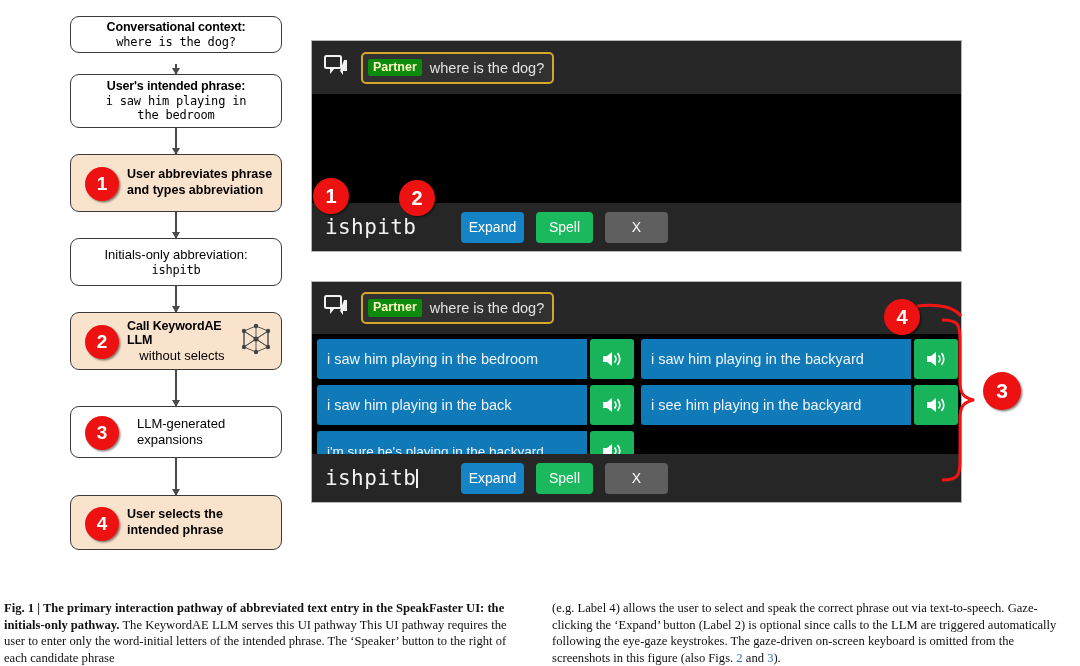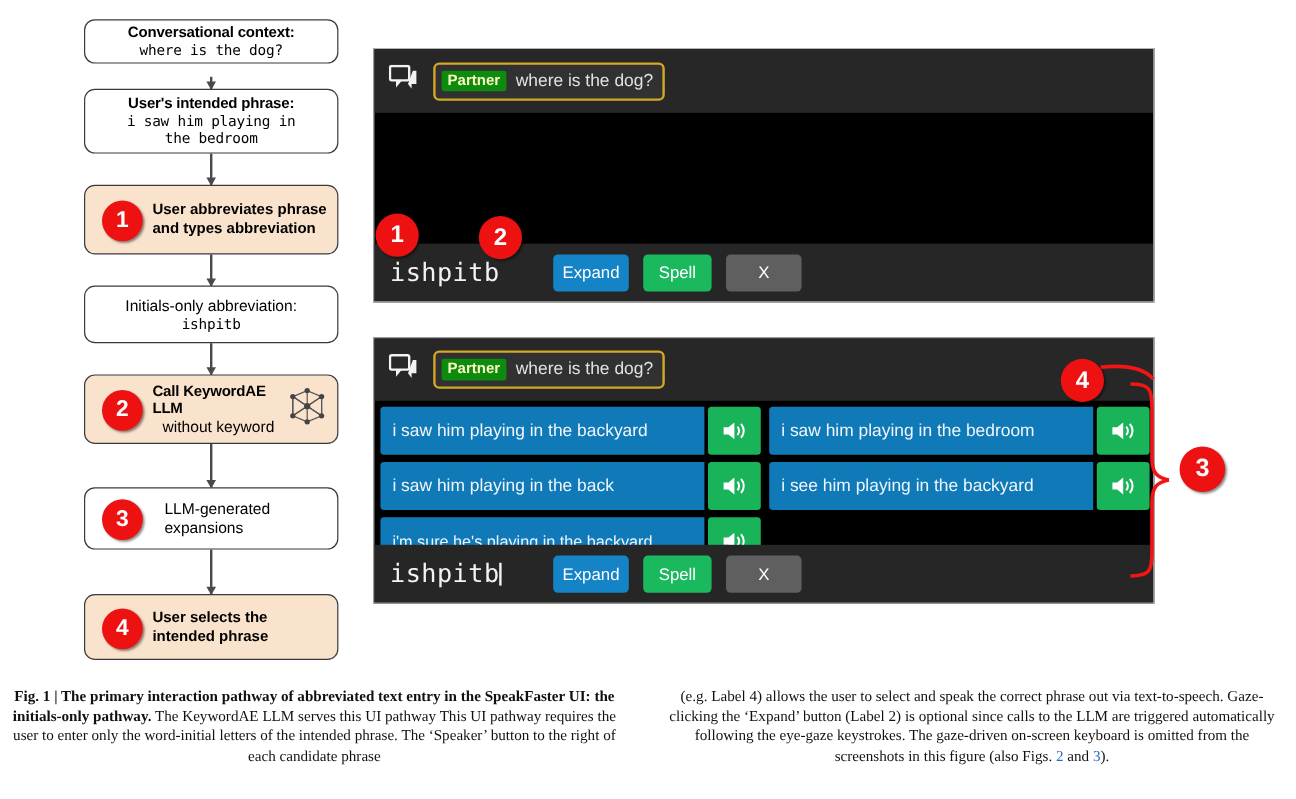--- a/index.html
+++ b/index.html
@@ -230,21 +230,21 @@
 
   
   #caption {
     position: absolute;
     left: 4px; top: 572px;
     width: 1072px;
     display: flex;
     column-gap: 32px;
     font-family: "Liberation Serif", serif;
   }
-  .cap-col { width: 516px; font-size: 12.6px; line-height: 1.33; text-align: center; color: #111; }
+  .cap-col { width: 516px; font-size: 12.6px; line-height: 1.33; text-align: left; color: #111; margin-top: 28px; }
   .cap-col b { font-weight: bold; }
   .figref { color: #2a6ebb; }
 </style>
 </head>
 <body>
 
 <div id="flowchart">
 
   <div class="fc-box" style="top:8px; height:37px;">
     <div class="txt-wrap">
@@ -277,21 +277,21 @@
       <div class="fc-plain">Initials-only abbreviation:</div>
       <div class="fc-mono">ishpitb</div>
     </div>
   </div>
   <div class="arrow" style="top:278px; height:26px;"></div>
 
   <div class="fc-box tan" style="top:304px; height:58px; justify-content:flex-start; padding-left:56px;">
     <div class="badge fc-badge" style="top:12px;">2</div>
     <div class="txt-wrap" style="align-items:flex-start; width:110px;">
       <div class="fc-title" style="text-align:left;">Call KeywordAE LLM</div>
-      <div class="fc-plain" style="text-align:center; width:100%;">without keyword</div>
+      <div class="fc-plain" style="text-align:center; width:100%;">without selects</div>
     </div>
     <span class="nn-icon">
       <svg width="34" height="34" viewBox="0 0 34 34">
         <g stroke="#555" stroke-width="1" fill="none">
           <path d="M5,9 L17,4 L29,9 L29,25 L17,30 L5,25 Z"></path>
           <path d="M5,9 L17,17 L29,9 M5,25 L17,17 L29,25 M17,4 L17,30 M5,9 L5,25 M29,9 L29,25"></path>
           <path d="M5,9 L29,25 M29,9 L5,25"></path>
         </g>
         <g fill="#444">
           <circle cx="5" cy="9" r="2.2"></circle>
@@ -363,31 +363,31 @@
       </svg>
     </span>
     <div class="ctx-bubble">
       <span class="partner-tag">Partner</span>
       <span class="ctx-text">where is the dog?</span>
     </div>
   </div>
 
   <div class="opt-grid">
     <div class="opt">
-      <div class="opt-text">i saw him playing in the backyard</div>
+      <div class="opt-text">i saw him playing in the bedroom</div>
       <div class="opt-speak">
         <svg width="22" height="18" viewBox="0 0 22 18">
             <path d="M2,6 L6,6 L11,2 L11,16 L6,12 L2,12 Z" fill="#fff"></path>
             <path d="M13.5,5.5 a5,5 0 0 1 0,7" fill="none" stroke="#fff" stroke-width="1.7"></path>
             <path d="M16.5,3.2 a8.5,8.5 0 0 1 0,11.6" fill="none" stroke="#fff" stroke-width="1.7"></path>
           </svg>
       </div>
     </div>
     <div class="opt">
-      <div class="opt-text">i saw him playing in the bedroom</div>
+      <div class="opt-text">i saw him playing in the backyard</div>
       <div class="opt-speak">
         <svg width="22" height="18" viewBox="0 0 22 18">
             <path d="M2,6 L6,6 L11,2 L11,16 L6,12 L2,12 Z" fill="#fff"></path>
             <path d="M13.5,5.5 a5,5 0 0 1 0,7" fill="none" stroke="#fff" stroke-width="1.7"></path>
             <path d="M16.5,3.2 a8.5,8.5 0 0 1 0,11.6" fill="none" stroke="#fff" stroke-width="1.7"></path>
           </svg>
       </div>
     </div>
     <div class="opt">
       <div class="opt-text">i saw him playing in the back</div>

